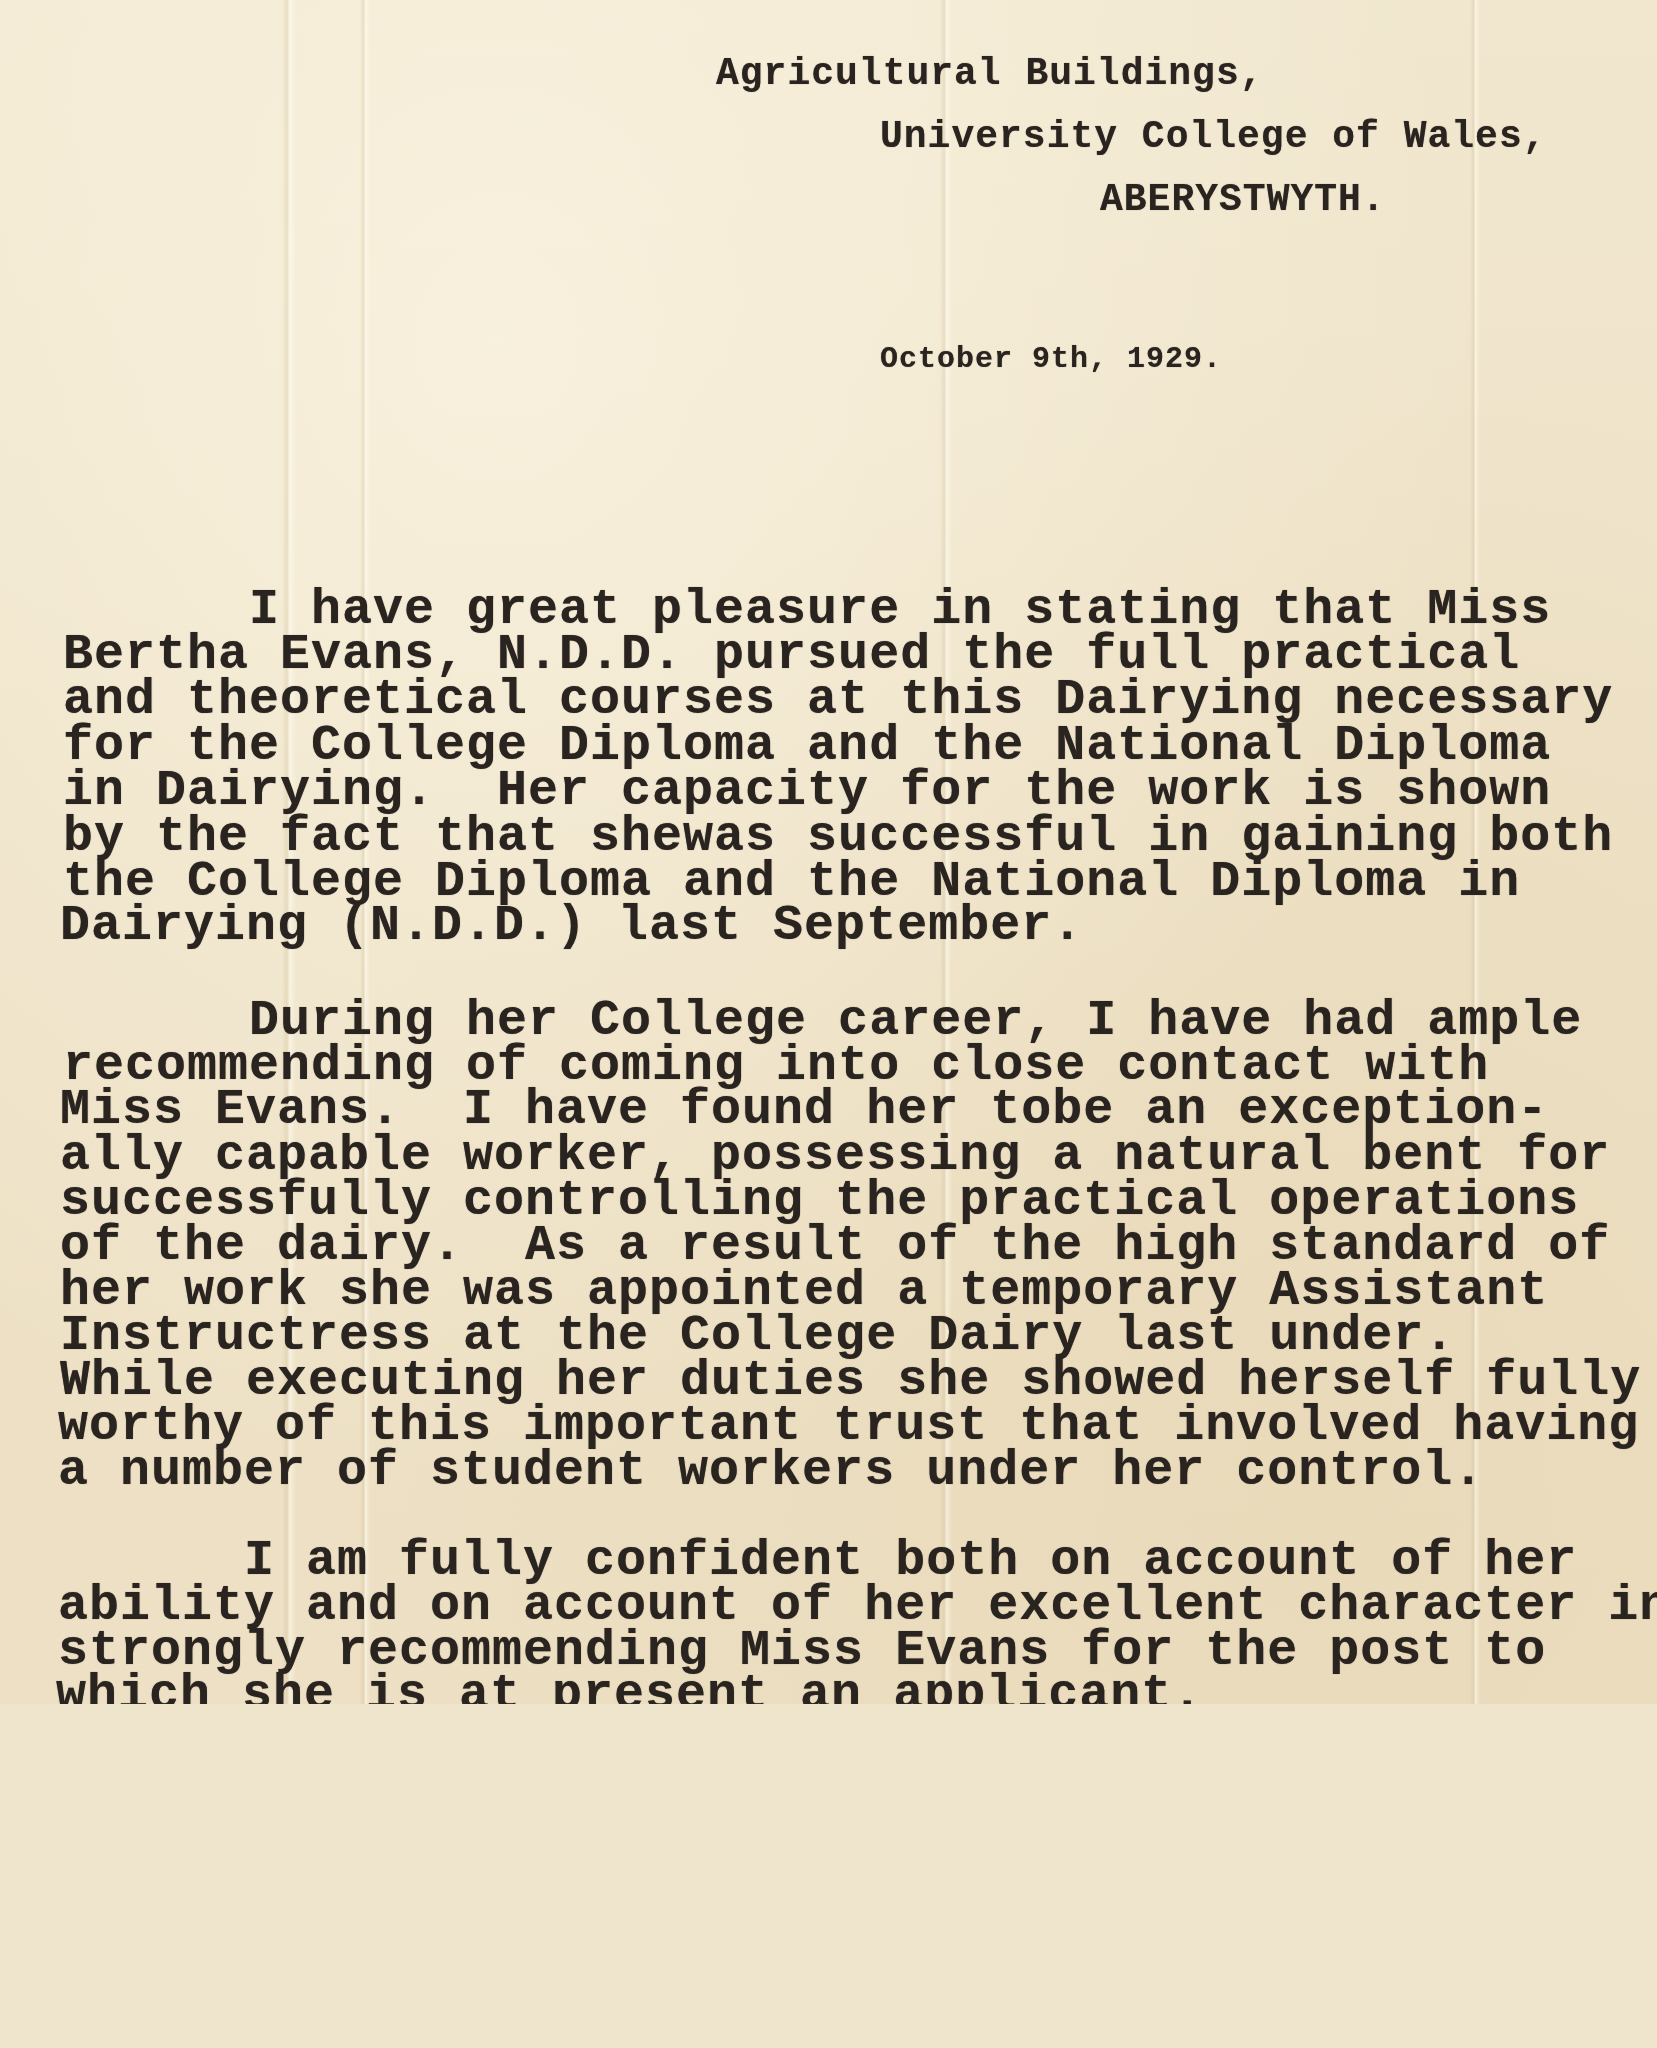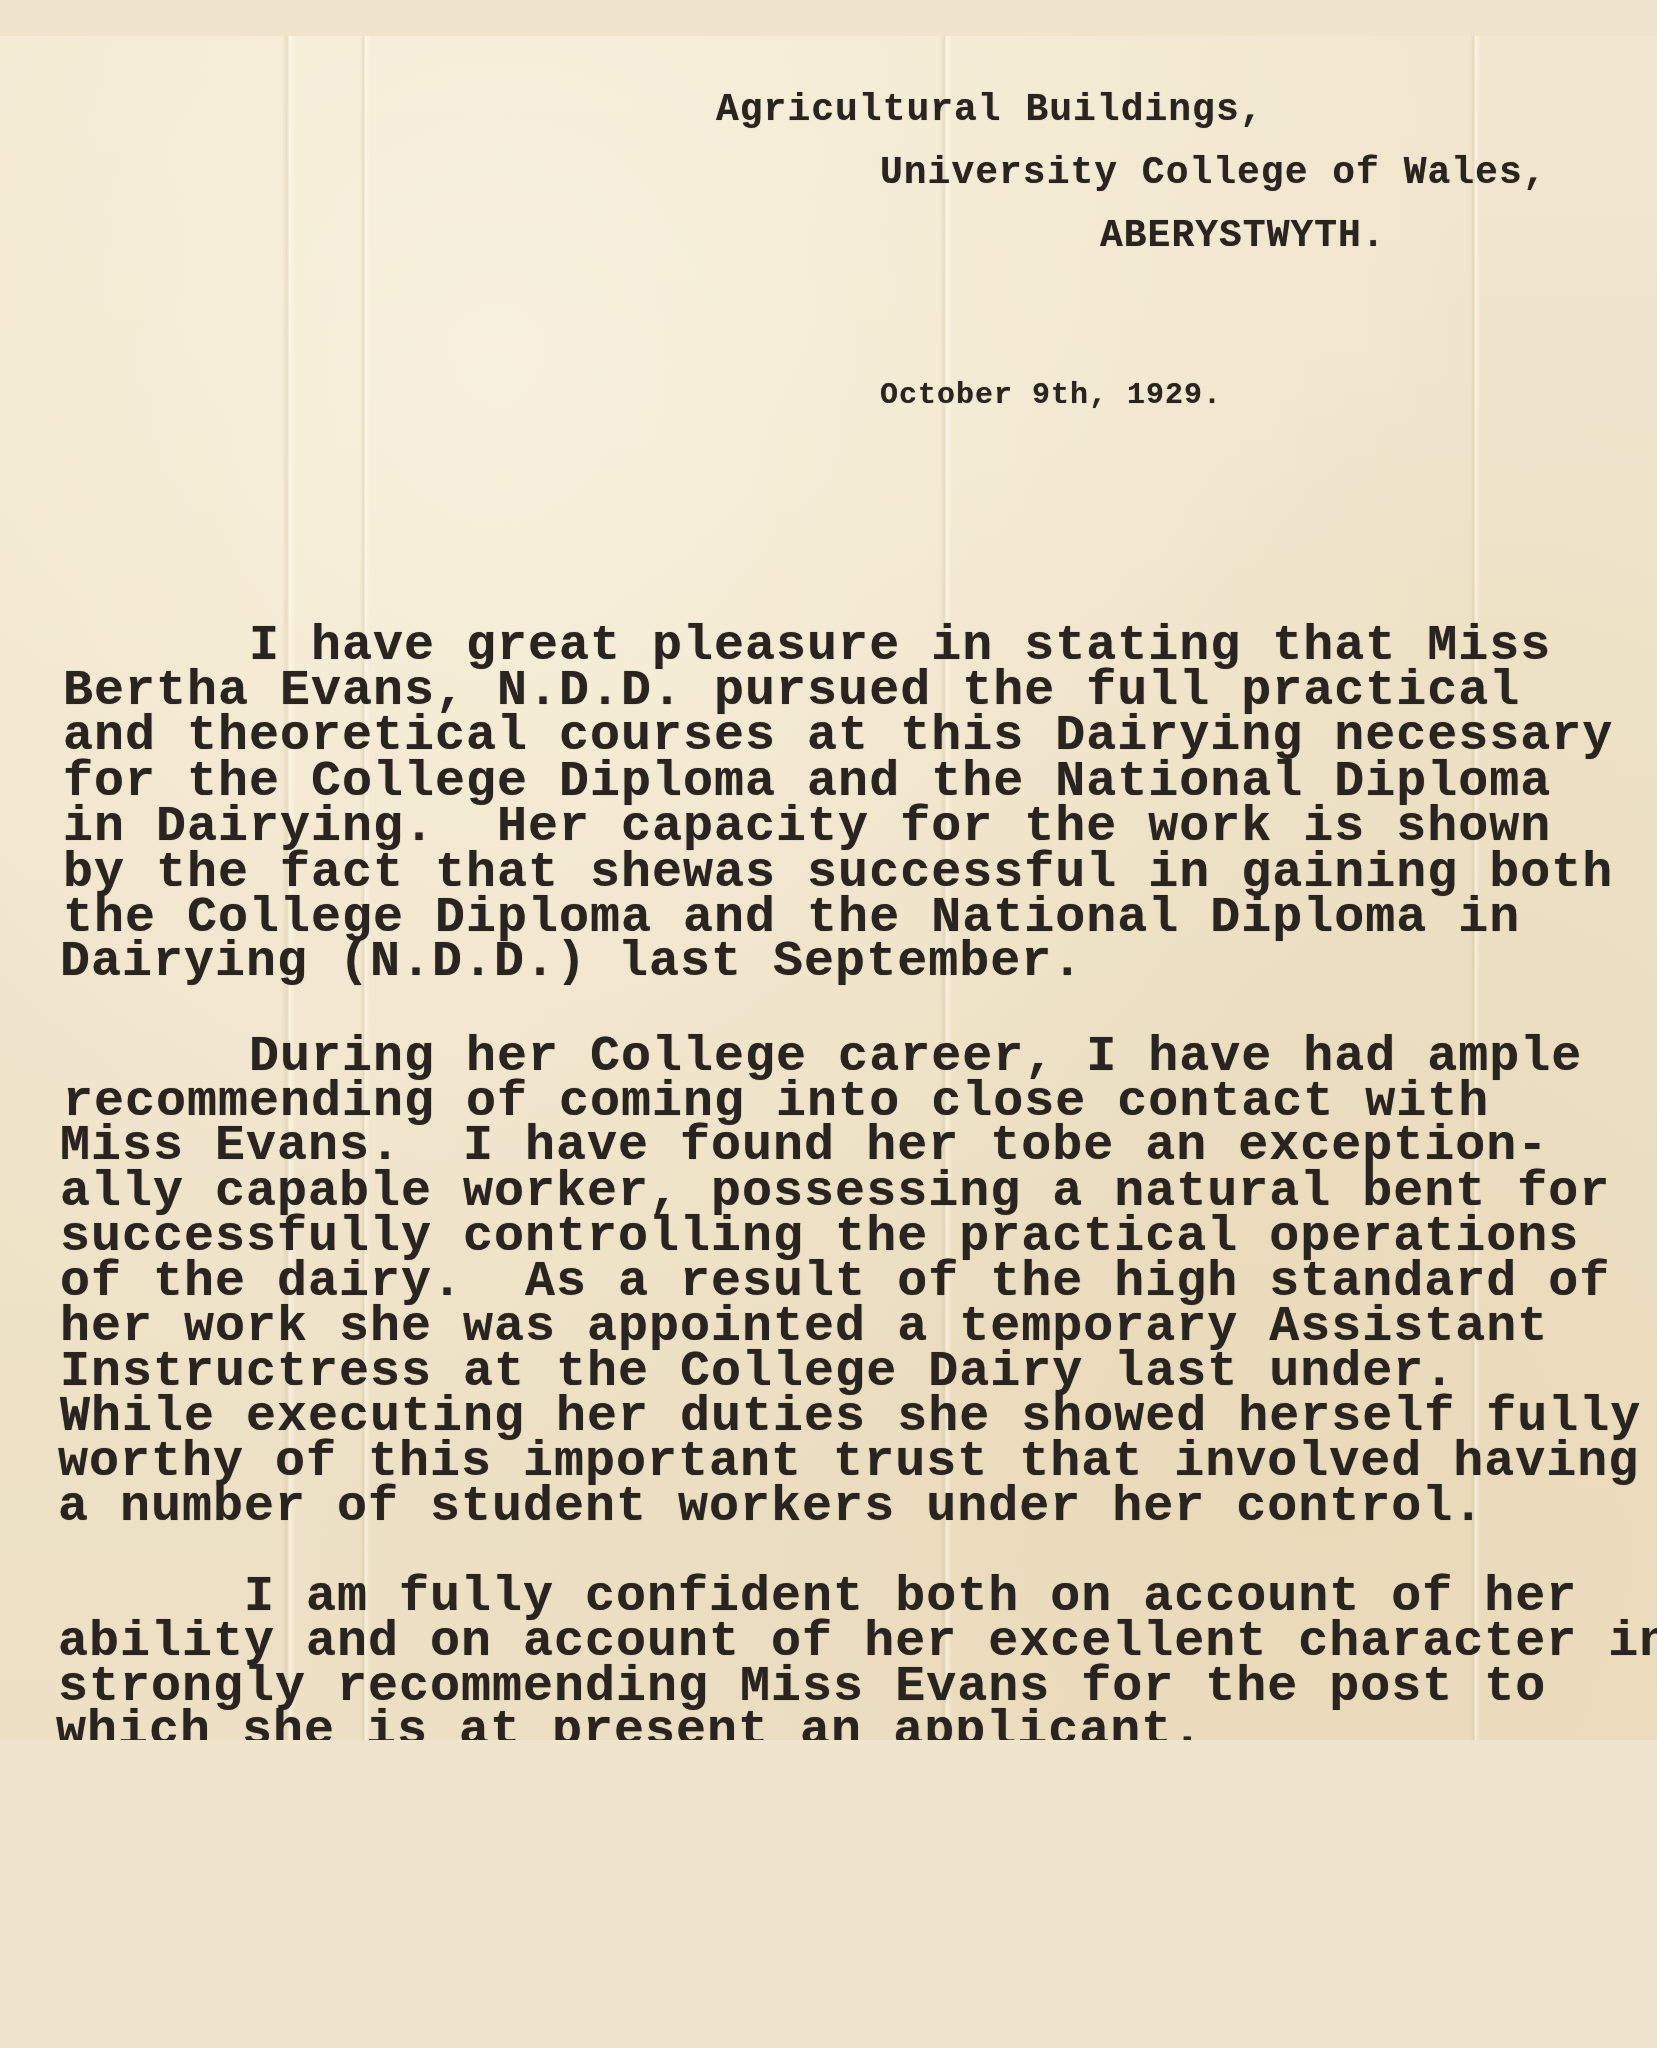--- a/index.html
+++ b/index.html
@@ -14,21 +14,20 @@
   }
   .page {
     position: relative;
     width: 1657px;
     height: 1704px;
     background:
       radial-gradient(ellipse at 30% 20%, rgba(255,250,235,0.55) 0%, rgba(255,250,235,0) 60%),
       radial-gradient(ellipse at 80% 85%, rgba(225,205,165,0.35) 0%, rgba(225,205,165,0) 55%),
       linear-gradient(180deg, #f1e7cf 0%, #eee2c7 50%, #ede0c4 100%);
     overflow: hidden;
-    margin-top: 36px;
   }
   
   .fold {
     position: absolute;
     top: 0;
     bottom: 0;
     width: 14px;
     background: linear-gradient(90deg,
       rgba(200,180,140,0) 0%,
       rgba(200,180,140,0.28) 35%,

